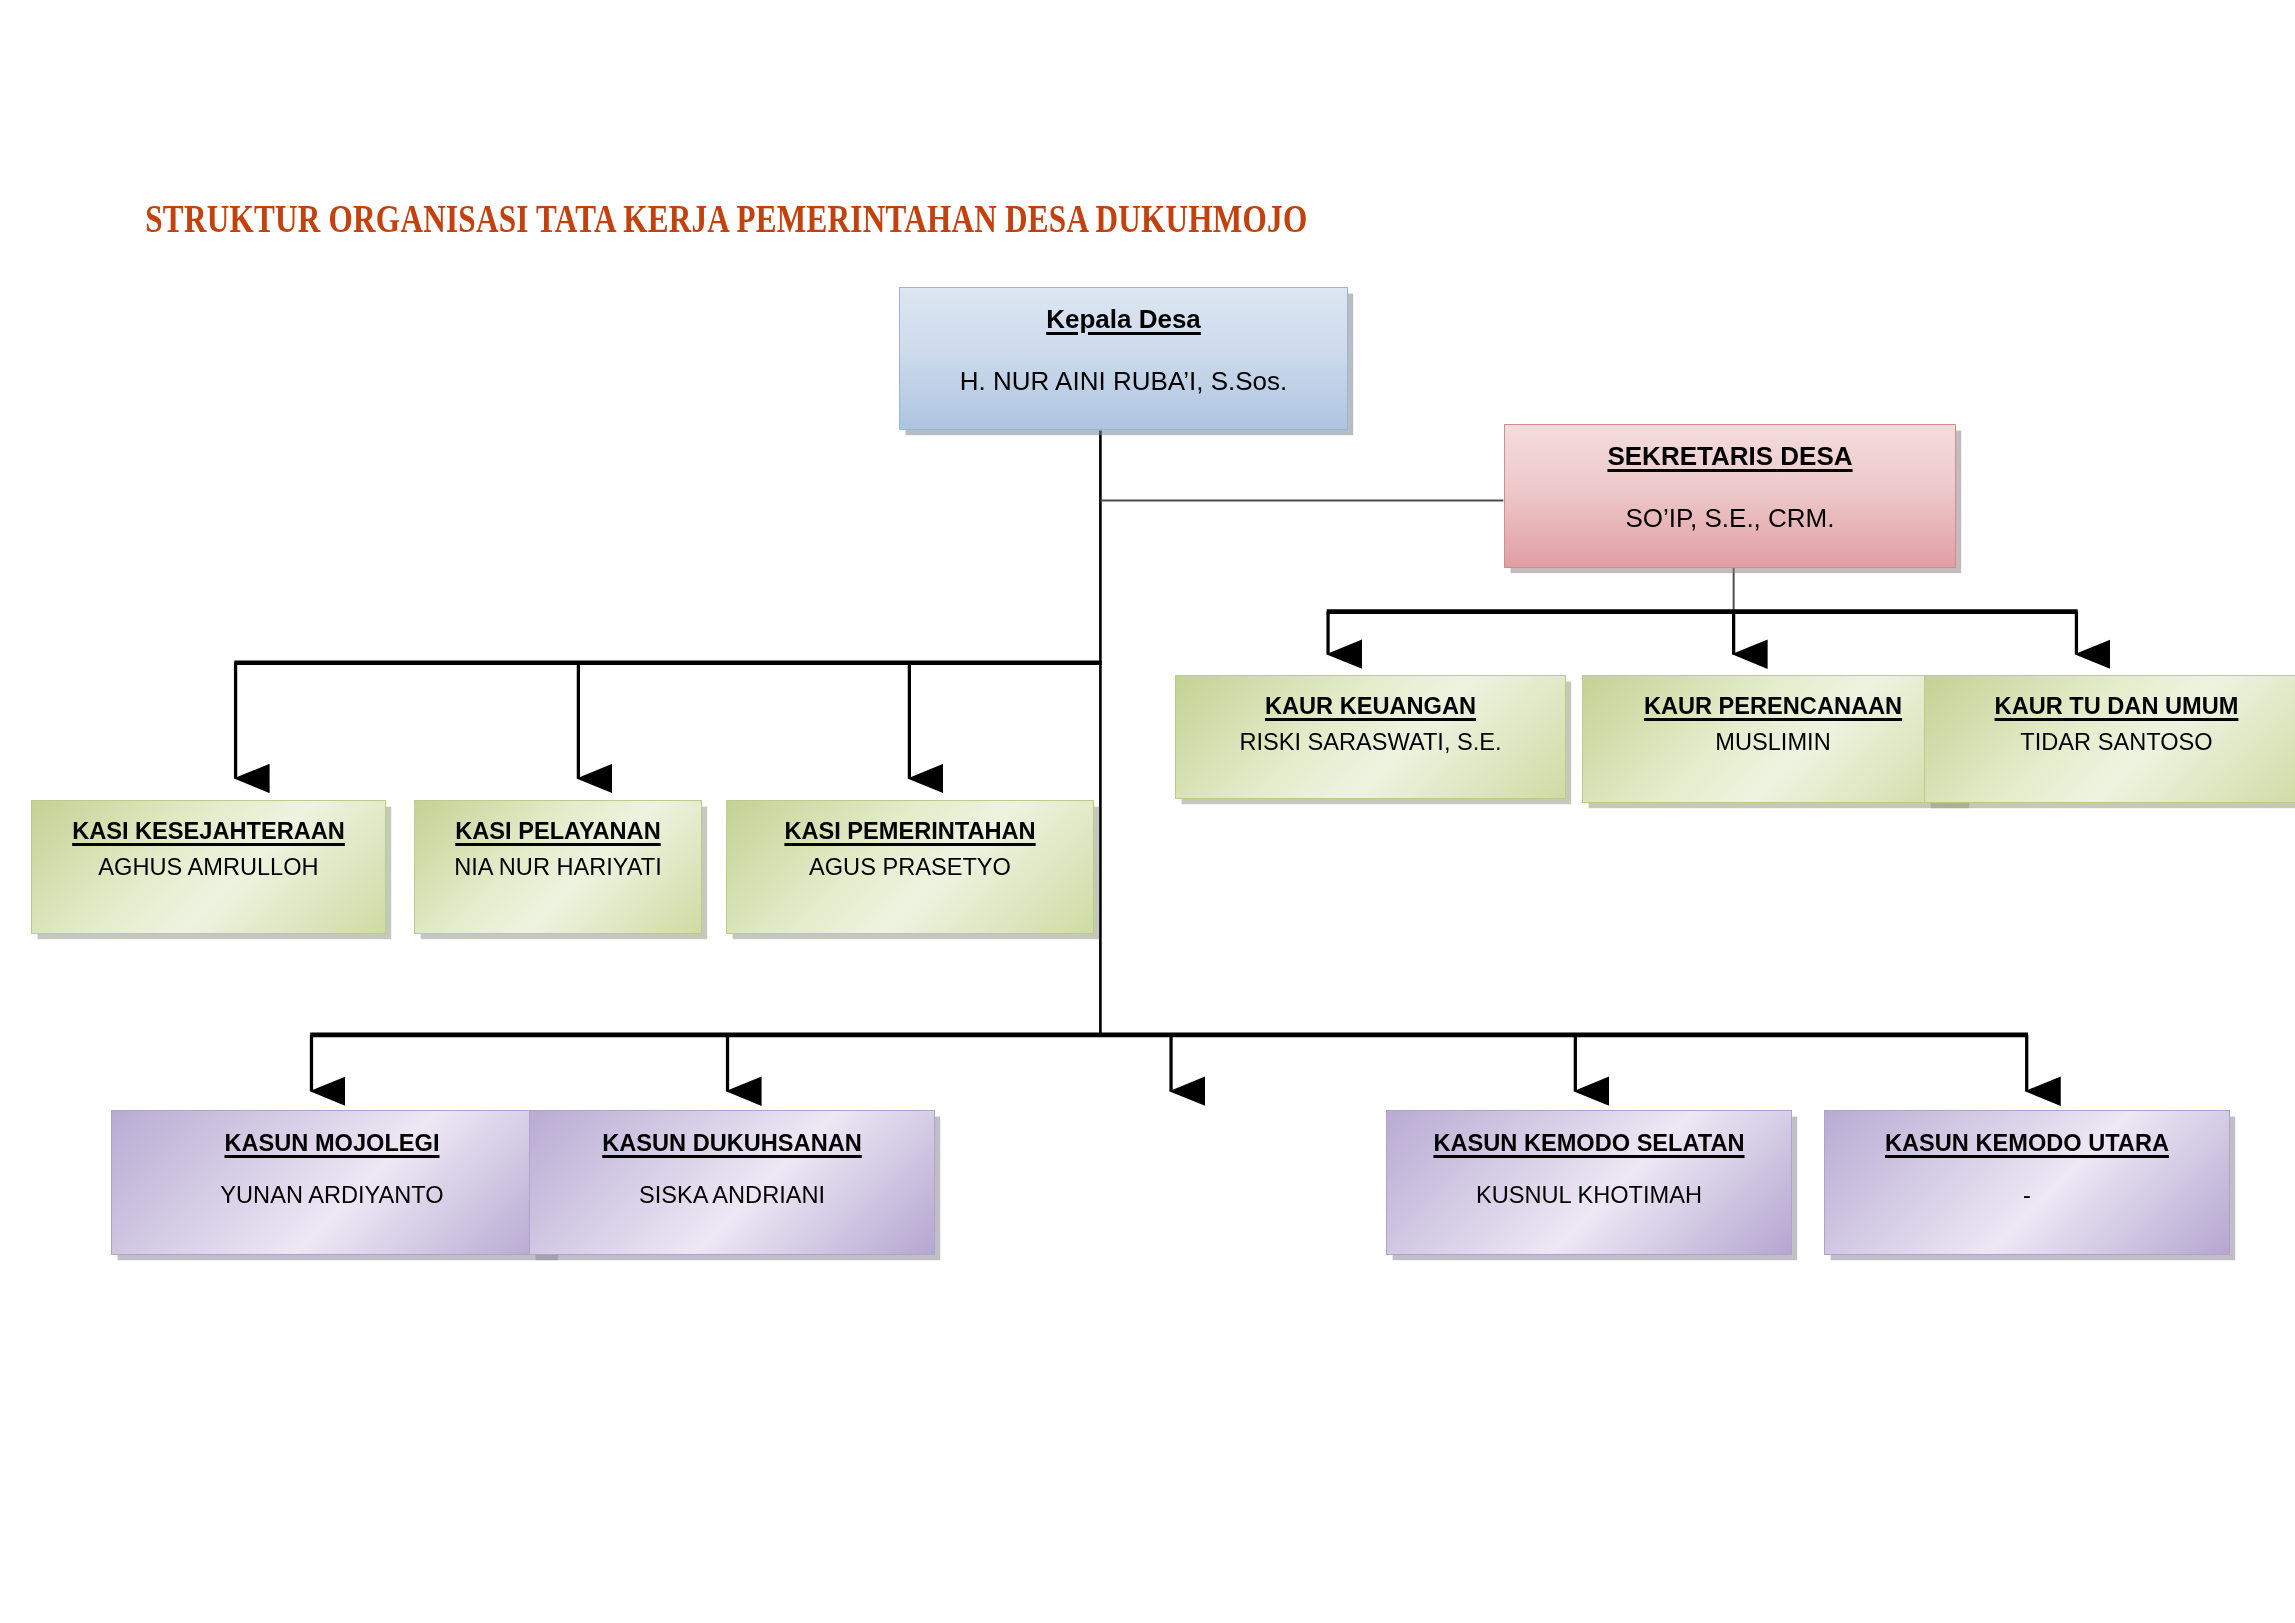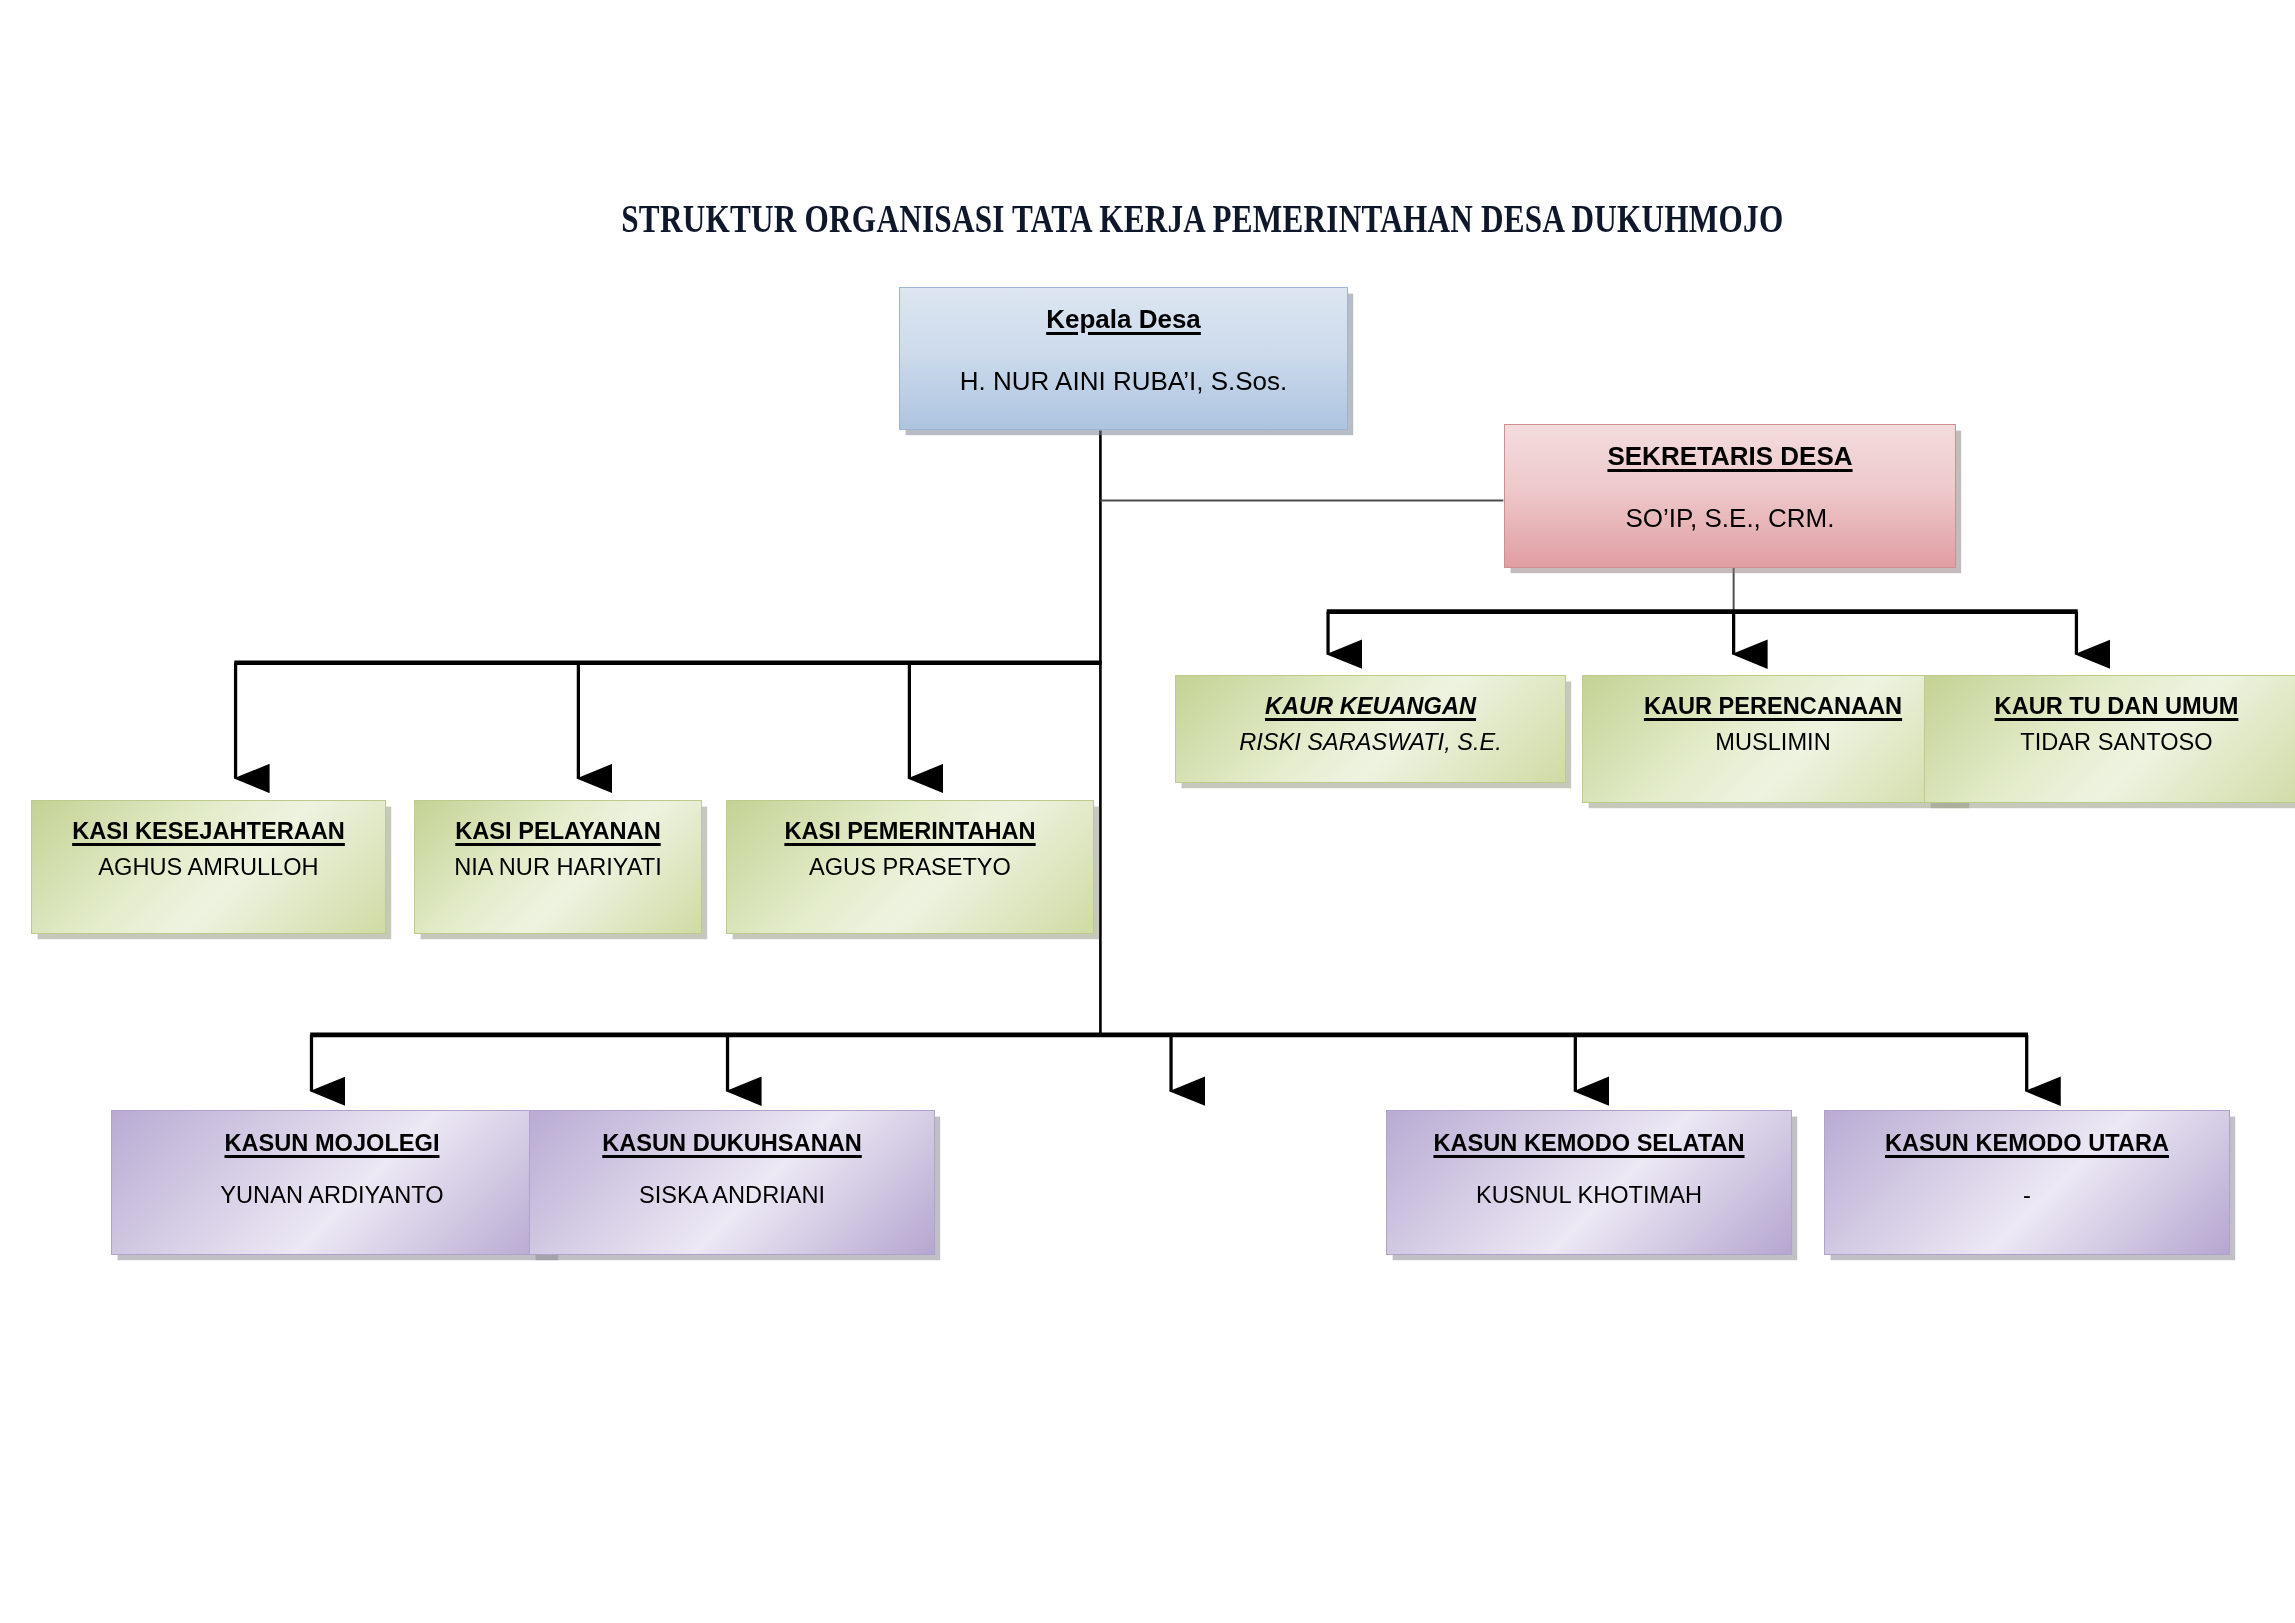--- a/index.html
+++ b/index.html
@@ -8,26 +8,26 @@
     font-family:"Liberation Sans", sans-serif;
     -webkit-font-smoothing:antialiased;
     overflow:hidden;
   }
   #stage{position:relative;width:2295px;height:1623px;background:#fff;}
 
   
   #chart-title{
     position:absolute;
     left:0; top:196px; width:1929px;
-    text-align:right;
+    text-align:left;
     font-family:"Liberation Serif", serif;
     font-weight:bold;
     font-size:39px;
     letter-spacing:0.3px;
-    color:#0f172a;
+    color:#c2410c;
     white-space:nowrap;
   }
   #chart-title .t-inner{
     display:inline-block;
     transform:scaleX(0.80);
     transform-origin:center;
   }
 
   
   #connectors{position:absolute;left:0;top:0;width:2295px;height:1623px;}
@@ -80,21 +80,21 @@
 
   
   .node-green{
     background:linear-gradient(135deg,#c3d294 0%,#e3ecca 38%,#eef3e0 58%,#cfdba4 100%);
     border:0.7px solid #bccb8c;
     box-shadow:5.9px 5.9px 0 -0.7px rgba(150,155,130,0.55);
   }
   .node-green .n-title{font-size:23.6px;padding-top:18.3px;}
   .node-green .n-name{font-size:23.6px;padding-top:11px;}
 
-  #node-kaur-keuangan   { left:1175px; top:675px; width:391px; height:108px;font-style:italic; }
+  #node-kaur-keuangan   { left:1175px; top:675px; width:391px; height:124px; }
   #node-kaur-perencanaan{ left:1582px; top:675px; width:382px; height:128px; }
   #node-kaur-tu-umum    { left:1924px; top:675px; width:385px; height:128px; }
 
   #node-kasi-kesejahteraan{ left:31px;  top:800px; width:355px; height:134px; }
   #node-kasi-pelayanan    { left:414px; top:800px; width:288px; height:134px; }
   #node-kasi-pemerintahan { left:726px;top:800px; width:368px; height:134px; }
 
   
   .node-purple{
     background:linear-gradient(135deg,#b9abd3 0%,#d8d0e7 34%,#ece8f4 56%,#b5a6d0 100%);

